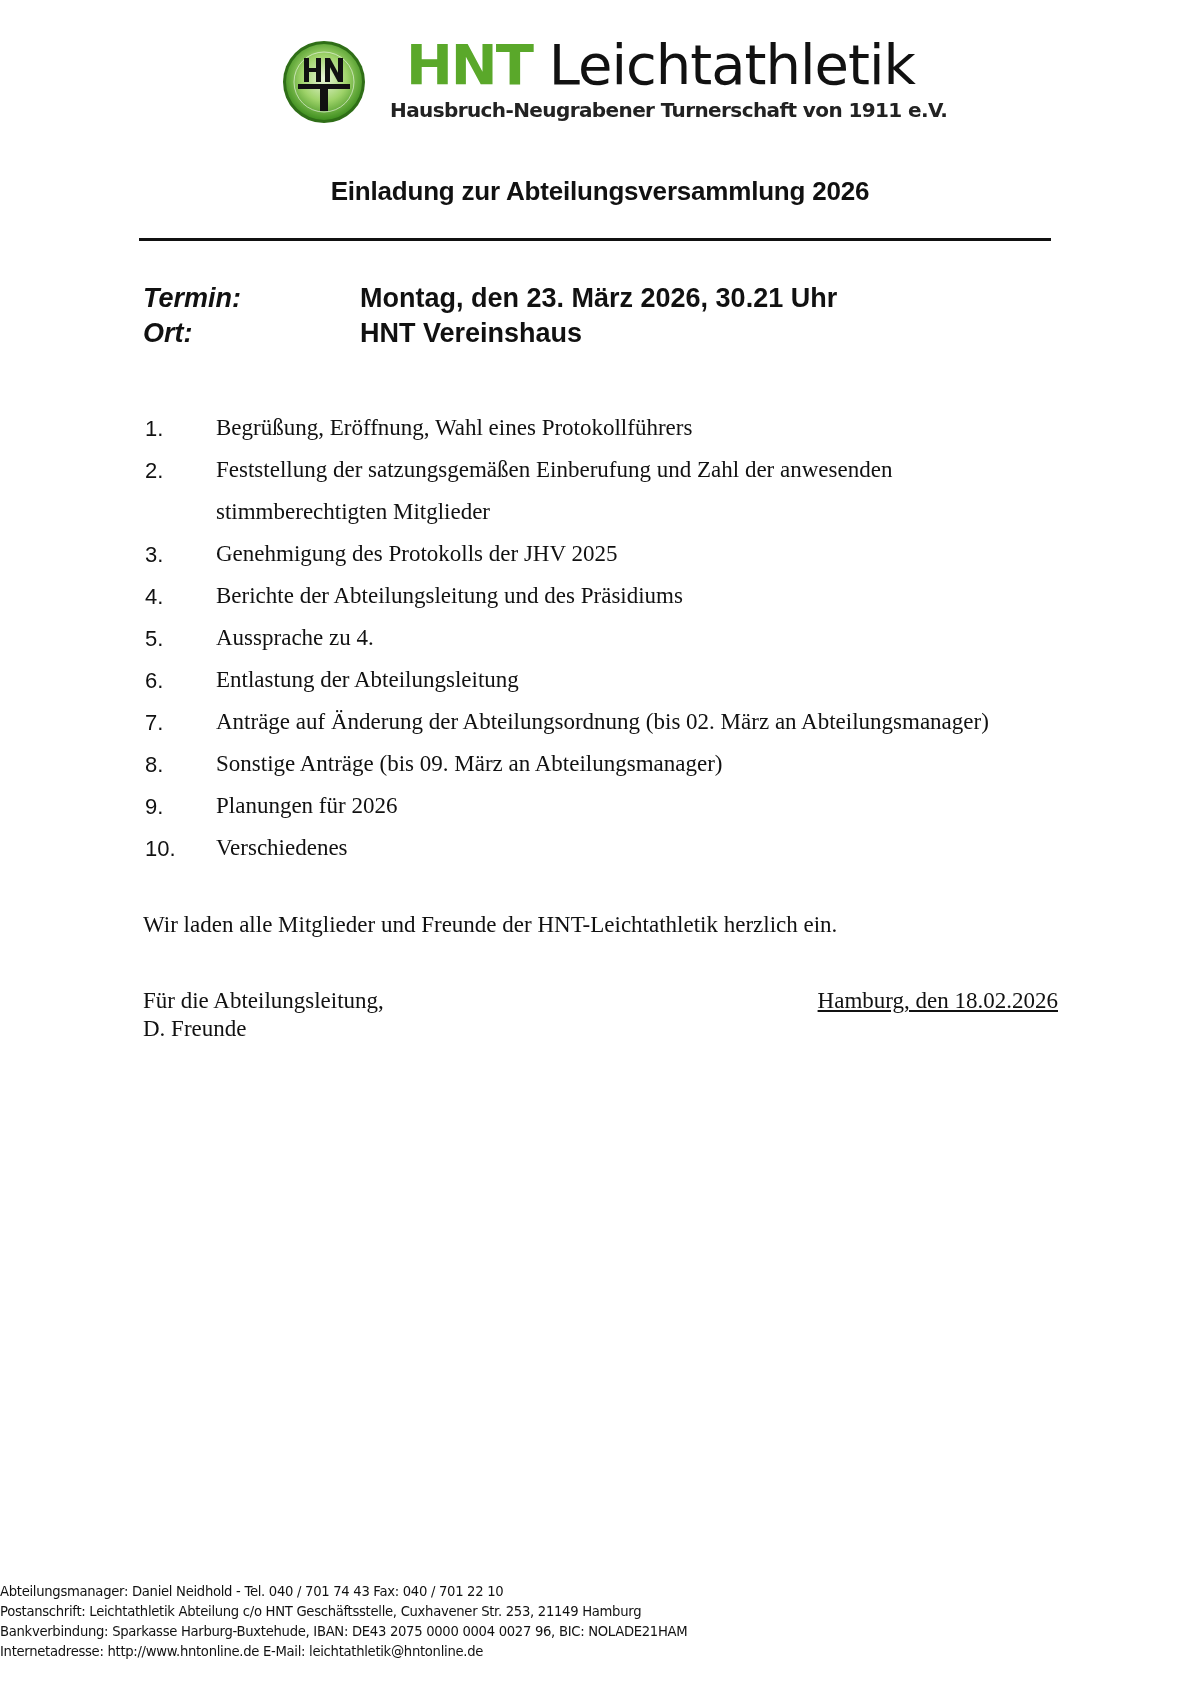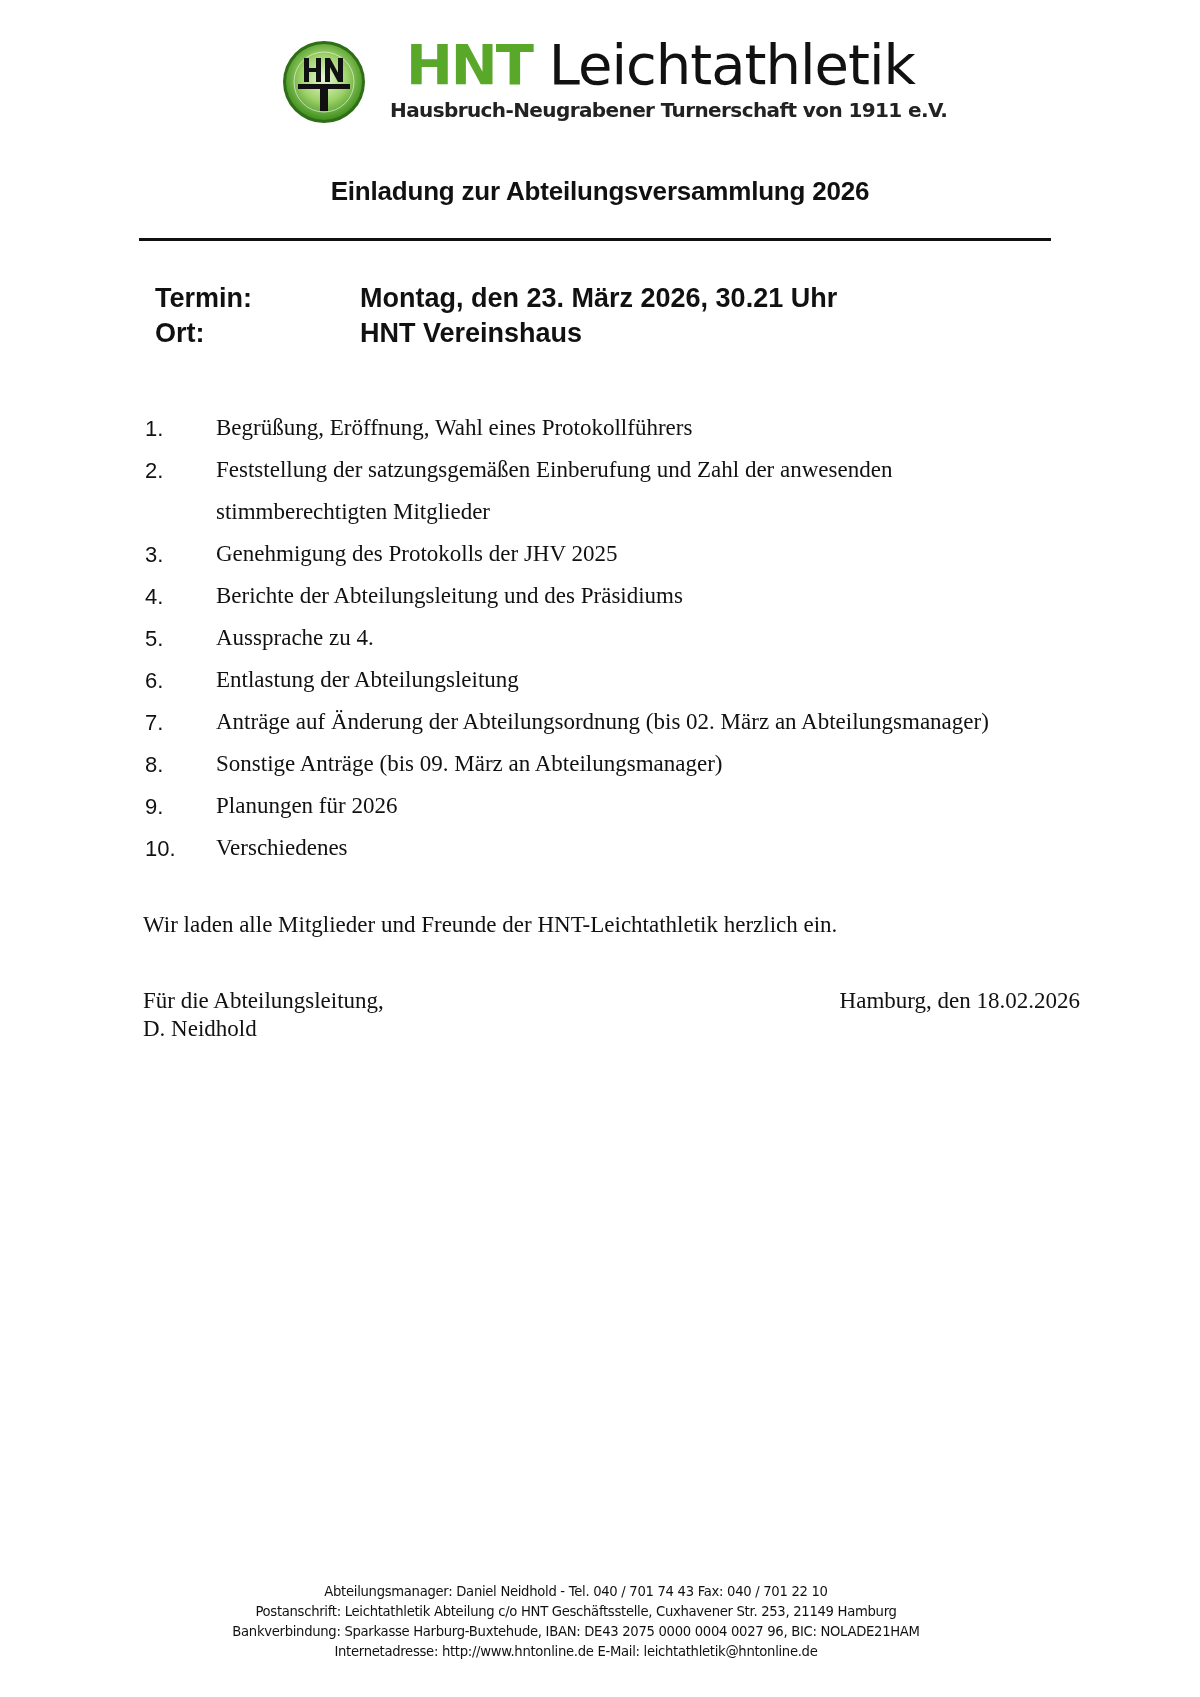--- a/index.html
+++ b/index.html
@@ -73,21 +73,21 @@
     
     .meta-row {
       position: absolute;
       left: 143px;
       font-family: "Liberation Sans", sans-serif;
       font-weight: bold;
       font-size: 27px;
       color: #111111;
       white-space: nowrap;
     }
-    .meta-row .lbl { position: absolute; left: 12px; top: 0; }
+    .meta-row .lbl { position: absolute; left: 0; top: 0; font-style: italic; }
     .meta-row .val { position: absolute; left: 217px; top: 0; }
 
     
     .agenda { position: absolute; left: 0; top: 0; }
     .agenda-item { position: absolute; left: 0; width: 1200px; }
     .agenda-num {
       position: absolute;
       left: 145px;
       font-family: "Liberation Sans", sans-serif;
       font-size: 22px;
@@ -110,21 +110,20 @@
       font-size: 23px;
       color: #111111;
       white-space: nowrap;
     }
 
     
     .footer {
       position: absolute;
       left: 0; width: 1152px;
       top: 1582px;
-      text-align: center;
       font-family: "DejaVu Sans", sans-serif;
       font-size: 13.2px;
       line-height: 20px;
       color: #111111;
       letter-spacing: -0.3px;
     }
     .footer div { white-space: nowrap; }
   </style>
 </head>
 <body>
@@ -211,22 +210,22 @@
       <span class="agenda-text">Planungen für 2026</span>
     </div>
     <div class="agenda-item" style="top:836px;">
       <span class="agenda-num">10.</span>
       <span class="agenda-text">Verschiedenes</span>
     </div>
   </div>
 
   <div class="body-text" style="left:143px; top:904px;margin-top:8px;">Wir laden alle Mitglieder und Freunde der HNT-Leichtathletik herzlich ein.</div>
   <div class="body-text" style="left:143px; top:988px;">Für die Abteilungsleitung,</div>
-  <div class="body-text" style="left:143px; top:1016px;">D. Neidhold</div>
-  <div class="body-text" style="right:120px; top:988px;">Hamburg, den 18.02.2026</div>
+  <div class="body-text" style="left:143px; top:1016px;">D. Freunde</div>
+  <div class="body-text" style="right:142px; top:988px;text-decoration:underline;">Hamburg, den 18.02.2026</div>
 
   <div class="footer">
     <div>Abteilungsmanager: Daniel Neidhold - Tel. 040 / 701 74 43 Fax: 040 / 701 22 10</div>
     <div>Postanschrift: Leichtathletik Abteilung c/o HNT Geschäftsstelle, Cuxhavener Str. 253, 21149 Hamburg</div>
     <div>Bankverbindung: Sparkasse Harburg-Buxtehude, IBAN: DE43 2075 0000 0004 0027 96, BIC: NOLADE21HAM</div>
     <div>Internetadresse: http://www.hntonline.de E-Mail: leichtathletik@hntonline.de</div>
   </div>
 
 </div>
 

